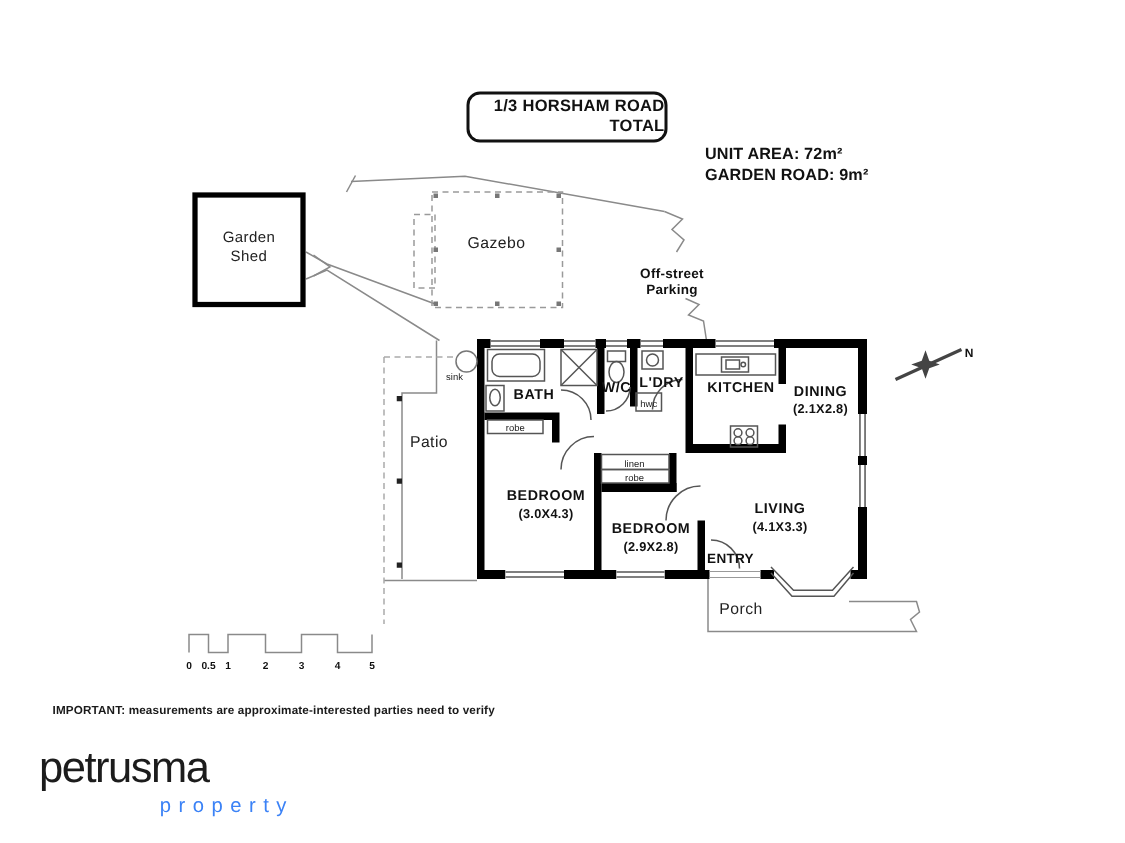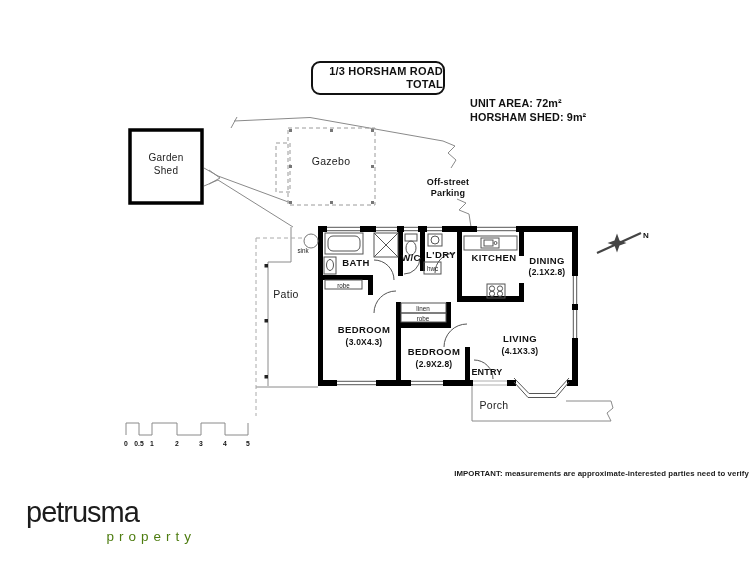--- a/index.html
+++ b/index.html
@@ -14,26 +14,26 @@
   .t-small{font-size:6.3px;fill:#222;}
   .t-park{font-weight:bold;font-size:9px;letter-spacing:.2px;}
   .t-scale{font-weight:bold;font-size:6.8px;}
   .t-n{font-weight:bold;font-size:8px;}
   .title-box{position:absolute;left:311px;top:61px;width:130px;height:30px;
      border:2px solid #111;border-radius:9px;display:flex;flex-direction:column;
      align-items:flex-end;justify-content:center;text-align:center;
      font-size:11px;font-weight:bold;line-height:13.5px;letter-spacing:.2px;}
   .areas{position:absolute;left:470px;top:97px;font-size:10.8px;font-weight:bold;
      line-height:13.5px;letter-spacing:.1px;white-space:nowrap;}
-  .disclaimer{position:absolute;left:35px;top:469px;width:714px;text-align:right;
+  .disclaimer{position:absolute;left:35px;top:469px;width:714px;text-align:left;
      font-size:7.8px;font-weight:bold;letter-spacing:.1px;color:#1a1a1a;}
   .logo{position:absolute;left:26px;top:489px;width:172px;color:#1c1c1c;}
   .logo .brand{font-size:29px;font-weight:normal;letter-spacing:-1px;line-height:46px;}
   .logo .tagline{margin-top:-6px;text-align:right;padding-right:2px;
-     font-size:13.5px;letter-spacing:5px;color:#4d7c0f;}
+     font-size:13.5px;letter-spacing:5px;color:#3b82f6;}
 </style>
 </head>
 <body>
 
 <div id="page">
 
   <svg id="plan-svg" width="750" height="562" viewBox="0 0 750 562">
 
     <g stroke="#8a8a8a" stroke-width="1" fill="none">
       <path d="M231,128 L237,117"></path>
@@ -242,21 +242,21 @@
     </g>
   </svg>
 
   <div class="title-box">
     <span>1/3 HORSHAM ROAD</span>
     <span>TOTAL</span>
   </div>
 
   <div class="areas">
     <div>UNIT AREA: 72m²</div>
-    <div>HORSHAM SHED: 9m²</div>
+    <div>GARDEN ROAD: 9m²</div>
   </div>
 
   <div class="disclaimer">IMPORTANT: measurements are approximate-interested parties need to verify</div>
 
   <div class="logo">
     <div class="brand">petrusma</div>
     <div class="tagline">property</div>
   </div>
 
 </div>

